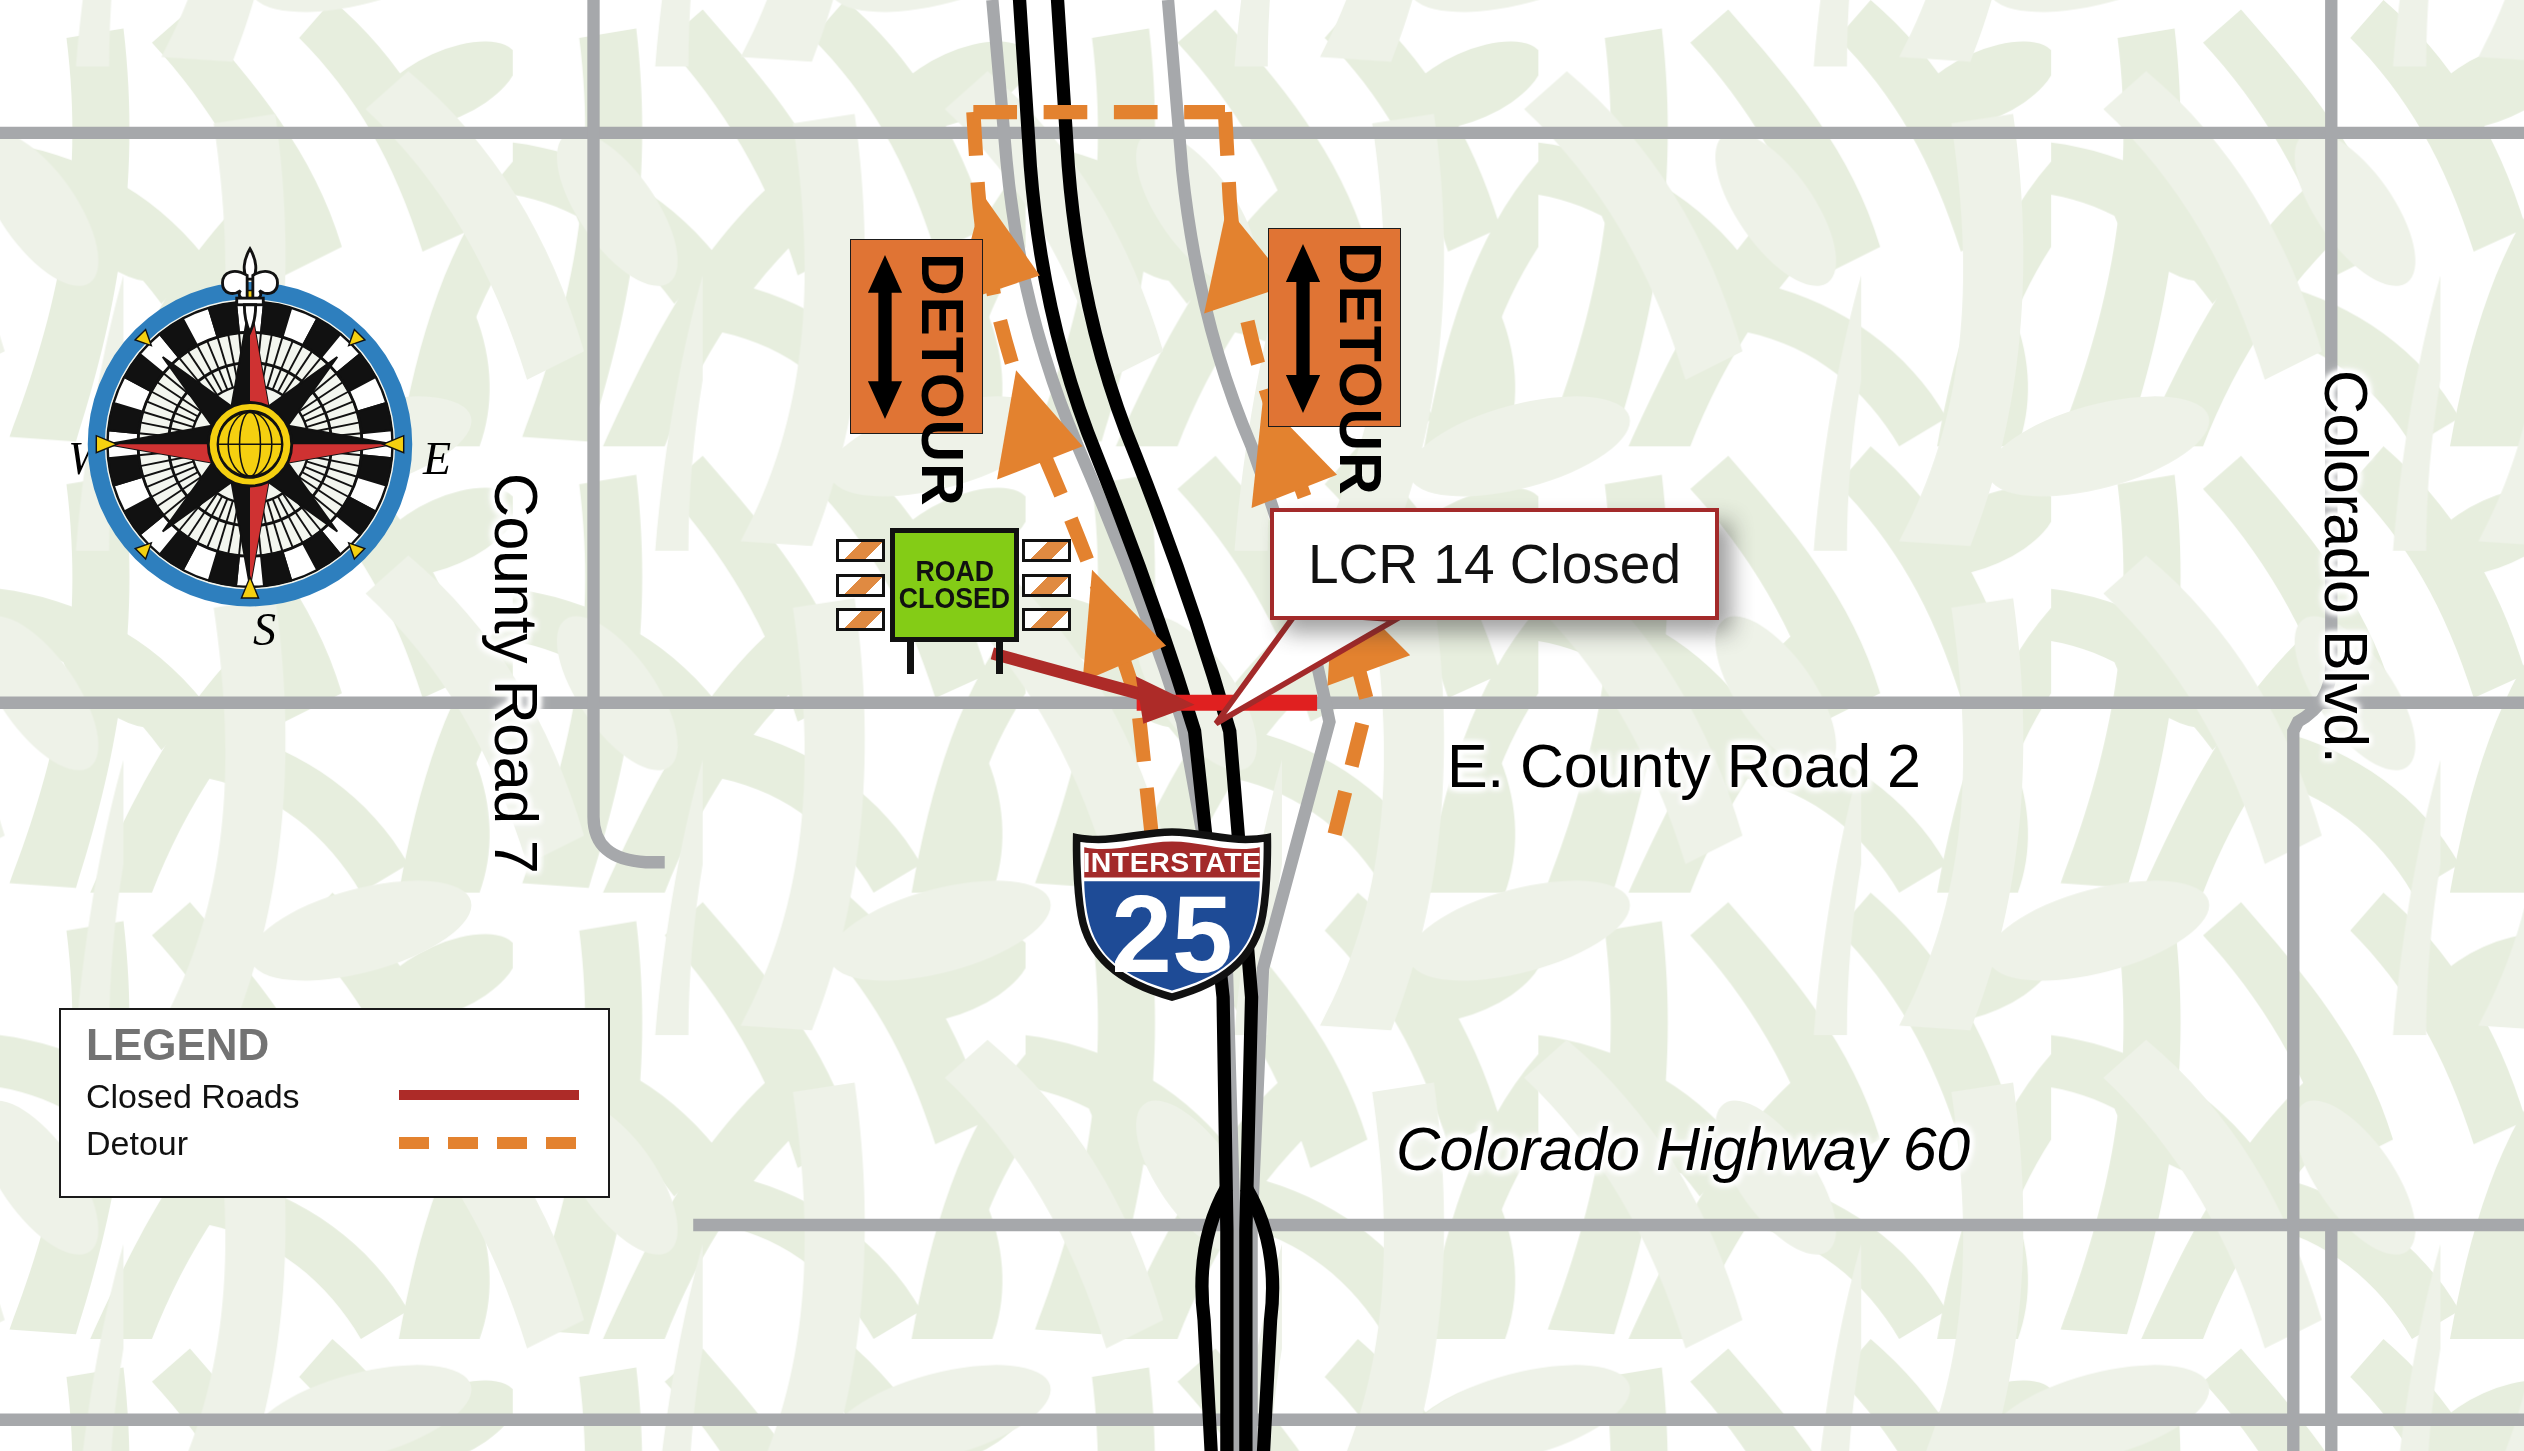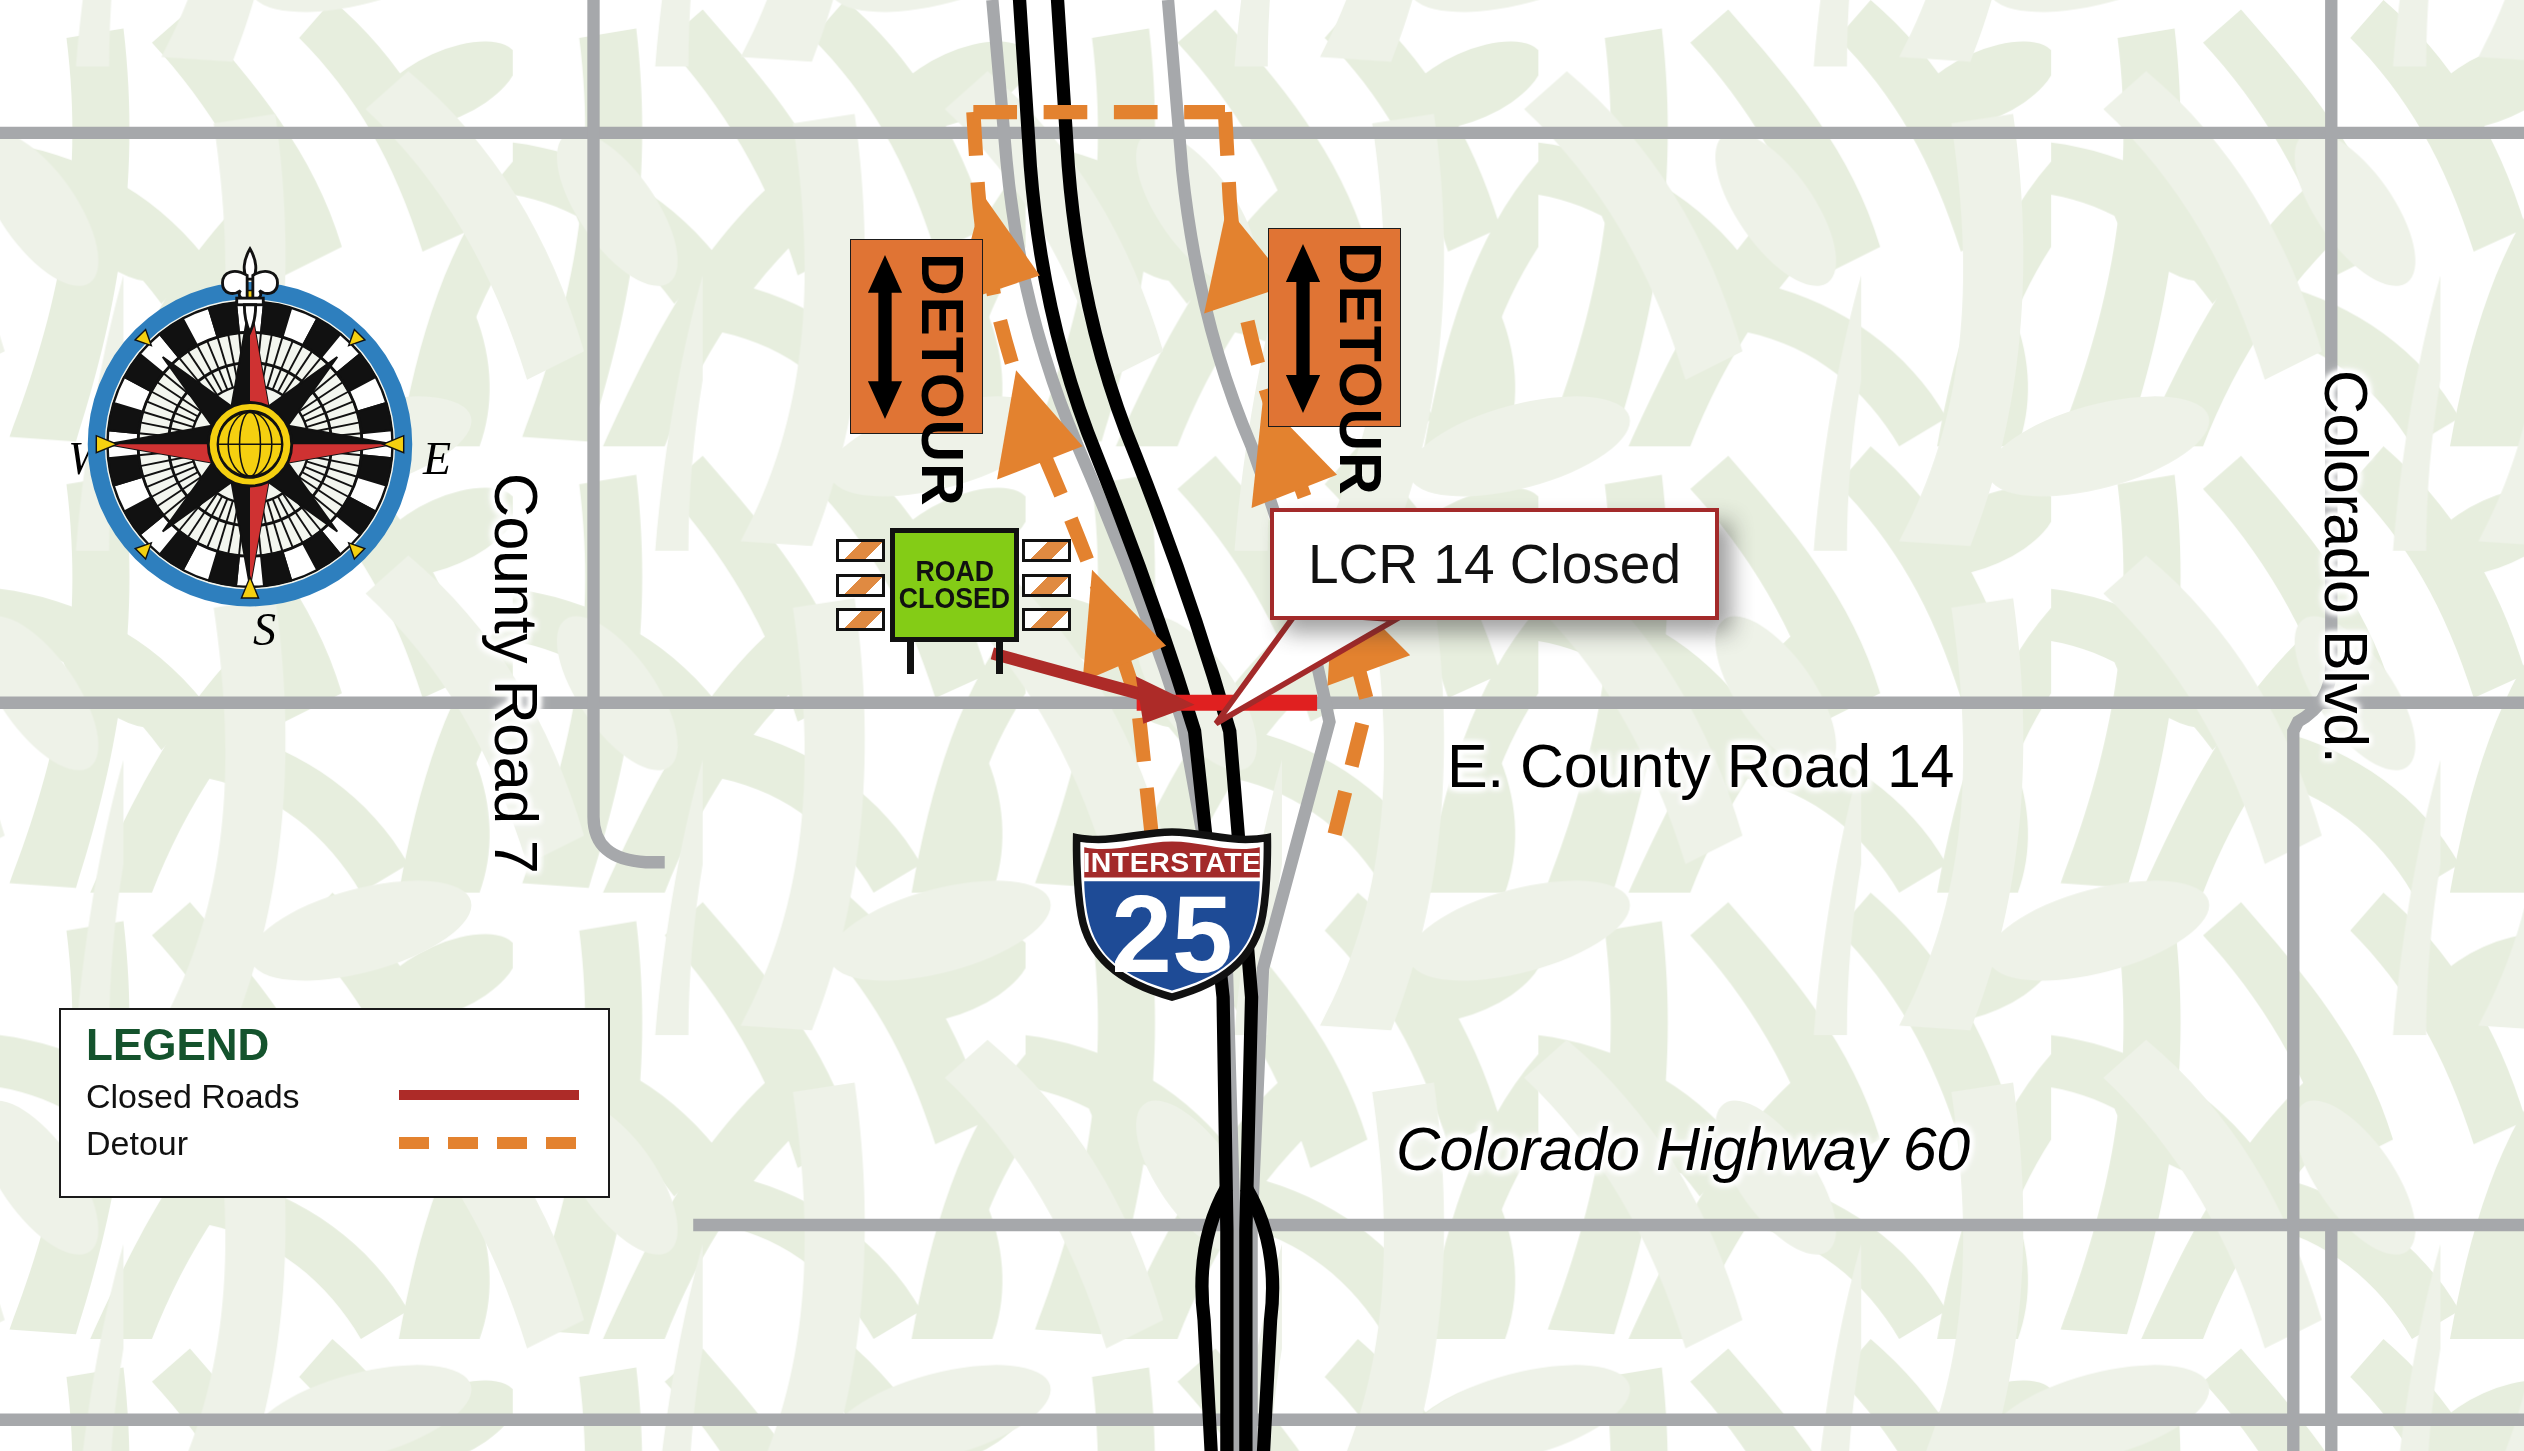--- a/index.html
+++ b/index.html
@@ -30,21 +30,21 @@
   
   #legend{
     position:absolute;
     left:59px;top:1008px;width:551px;height:190px;
     background:#ffffff;
     border:2.8px solid #1a1a1a;
     box-sizing:border-box;
     padding:13.3px 0 0 25px;
   }
   #legend .legend-title{
-    font-size:44px;font-weight:bold;color:#14532d;
+    font-size:44px;font-weight:bold;color:#737373;
     line-height:1.0;margin:0 0 5.7px 0;letter-spacing:0px;
   }
   #legend .legend-row{
     display:flex;align-items:center;
     height:47px;
   }
   #legend .legend-row .lbl{
     font-size:34px;color:#111;line-height:1;width:313px;
   }
   #legend .swatch{width:180px;height:13.3px;position:relative;}
@@ -401,21 +401,21 @@
     <svg viewBox="0 0 215 182" style="width:204px;height:173px;">
       <path d="M107.5,4 C80,4 56,12 30,12 C22,12 12,11 7,10 C7,10 6,58 12,92 C20,138 55,164 107.5,178 C160,164 195,138 203,92 C209,58 208,10 208,10 C203,11 193,12 185,12 C159,12 135,4 107.5,4 Z" fill="#ffffff" stroke="#111" stroke-width="8"></path>
       <path d="M107.5,14 C82,14 60,22 34,22 C27,22 19,21 15,20 L15,52 L200,52 L200,20 C196,21 188,22 181,22 C155,22 133,14 107.5,14 Z" fill="#a32a2a"></path>
       <path d="M15,56 L200,56 C200,62 199,80 196,94 C188,136 156,158 107.5,171 C59,158 27,136 19,94 C16,80 15,62 15,56 Z" fill="#1e4b96"></path>
       <text x="107.5" y="46" text-anchor="middle" font-family="Liberation Sans, sans-serif" font-size="30" font-weight="bold" fill="#ffffff" letter-spacing="0.5" id="shield-banner-text">INTERSTATE</text>
       <text x="107.5" y="152" text-anchor="middle" font-family="Liberation Sans, sans-serif" font-size="115" font-weight="bold" fill="#ffffff" id="shield-number-text">25</text>
     </svg>
   </div>
 
 
-  <div class="roadlabel rl-h" style="left:1447px;top:731px;">E. County Road 14</div>
+  <div class="roadlabel rl-h" style="left:1447px;top:731px;">E. County Road 2</div>
 
   <div class="roadlabel rl-h" style="left:1396px;top:1114px;font-style:italic;">Colorado Highway 60</div>
 
   <div class="roadlabel rl-v" style="left:551px;top:473px;transform:rotate(90deg);">County Road 7</div>
 
   <div class="roadlabel rl-v" style="left:2381px;top:370px;transform:rotate(90deg);">Colorado Blvd.</div>
 
   <div id="legend">
     <div class="legend-title">LEGEND</div>
     <div class="legend-row">

